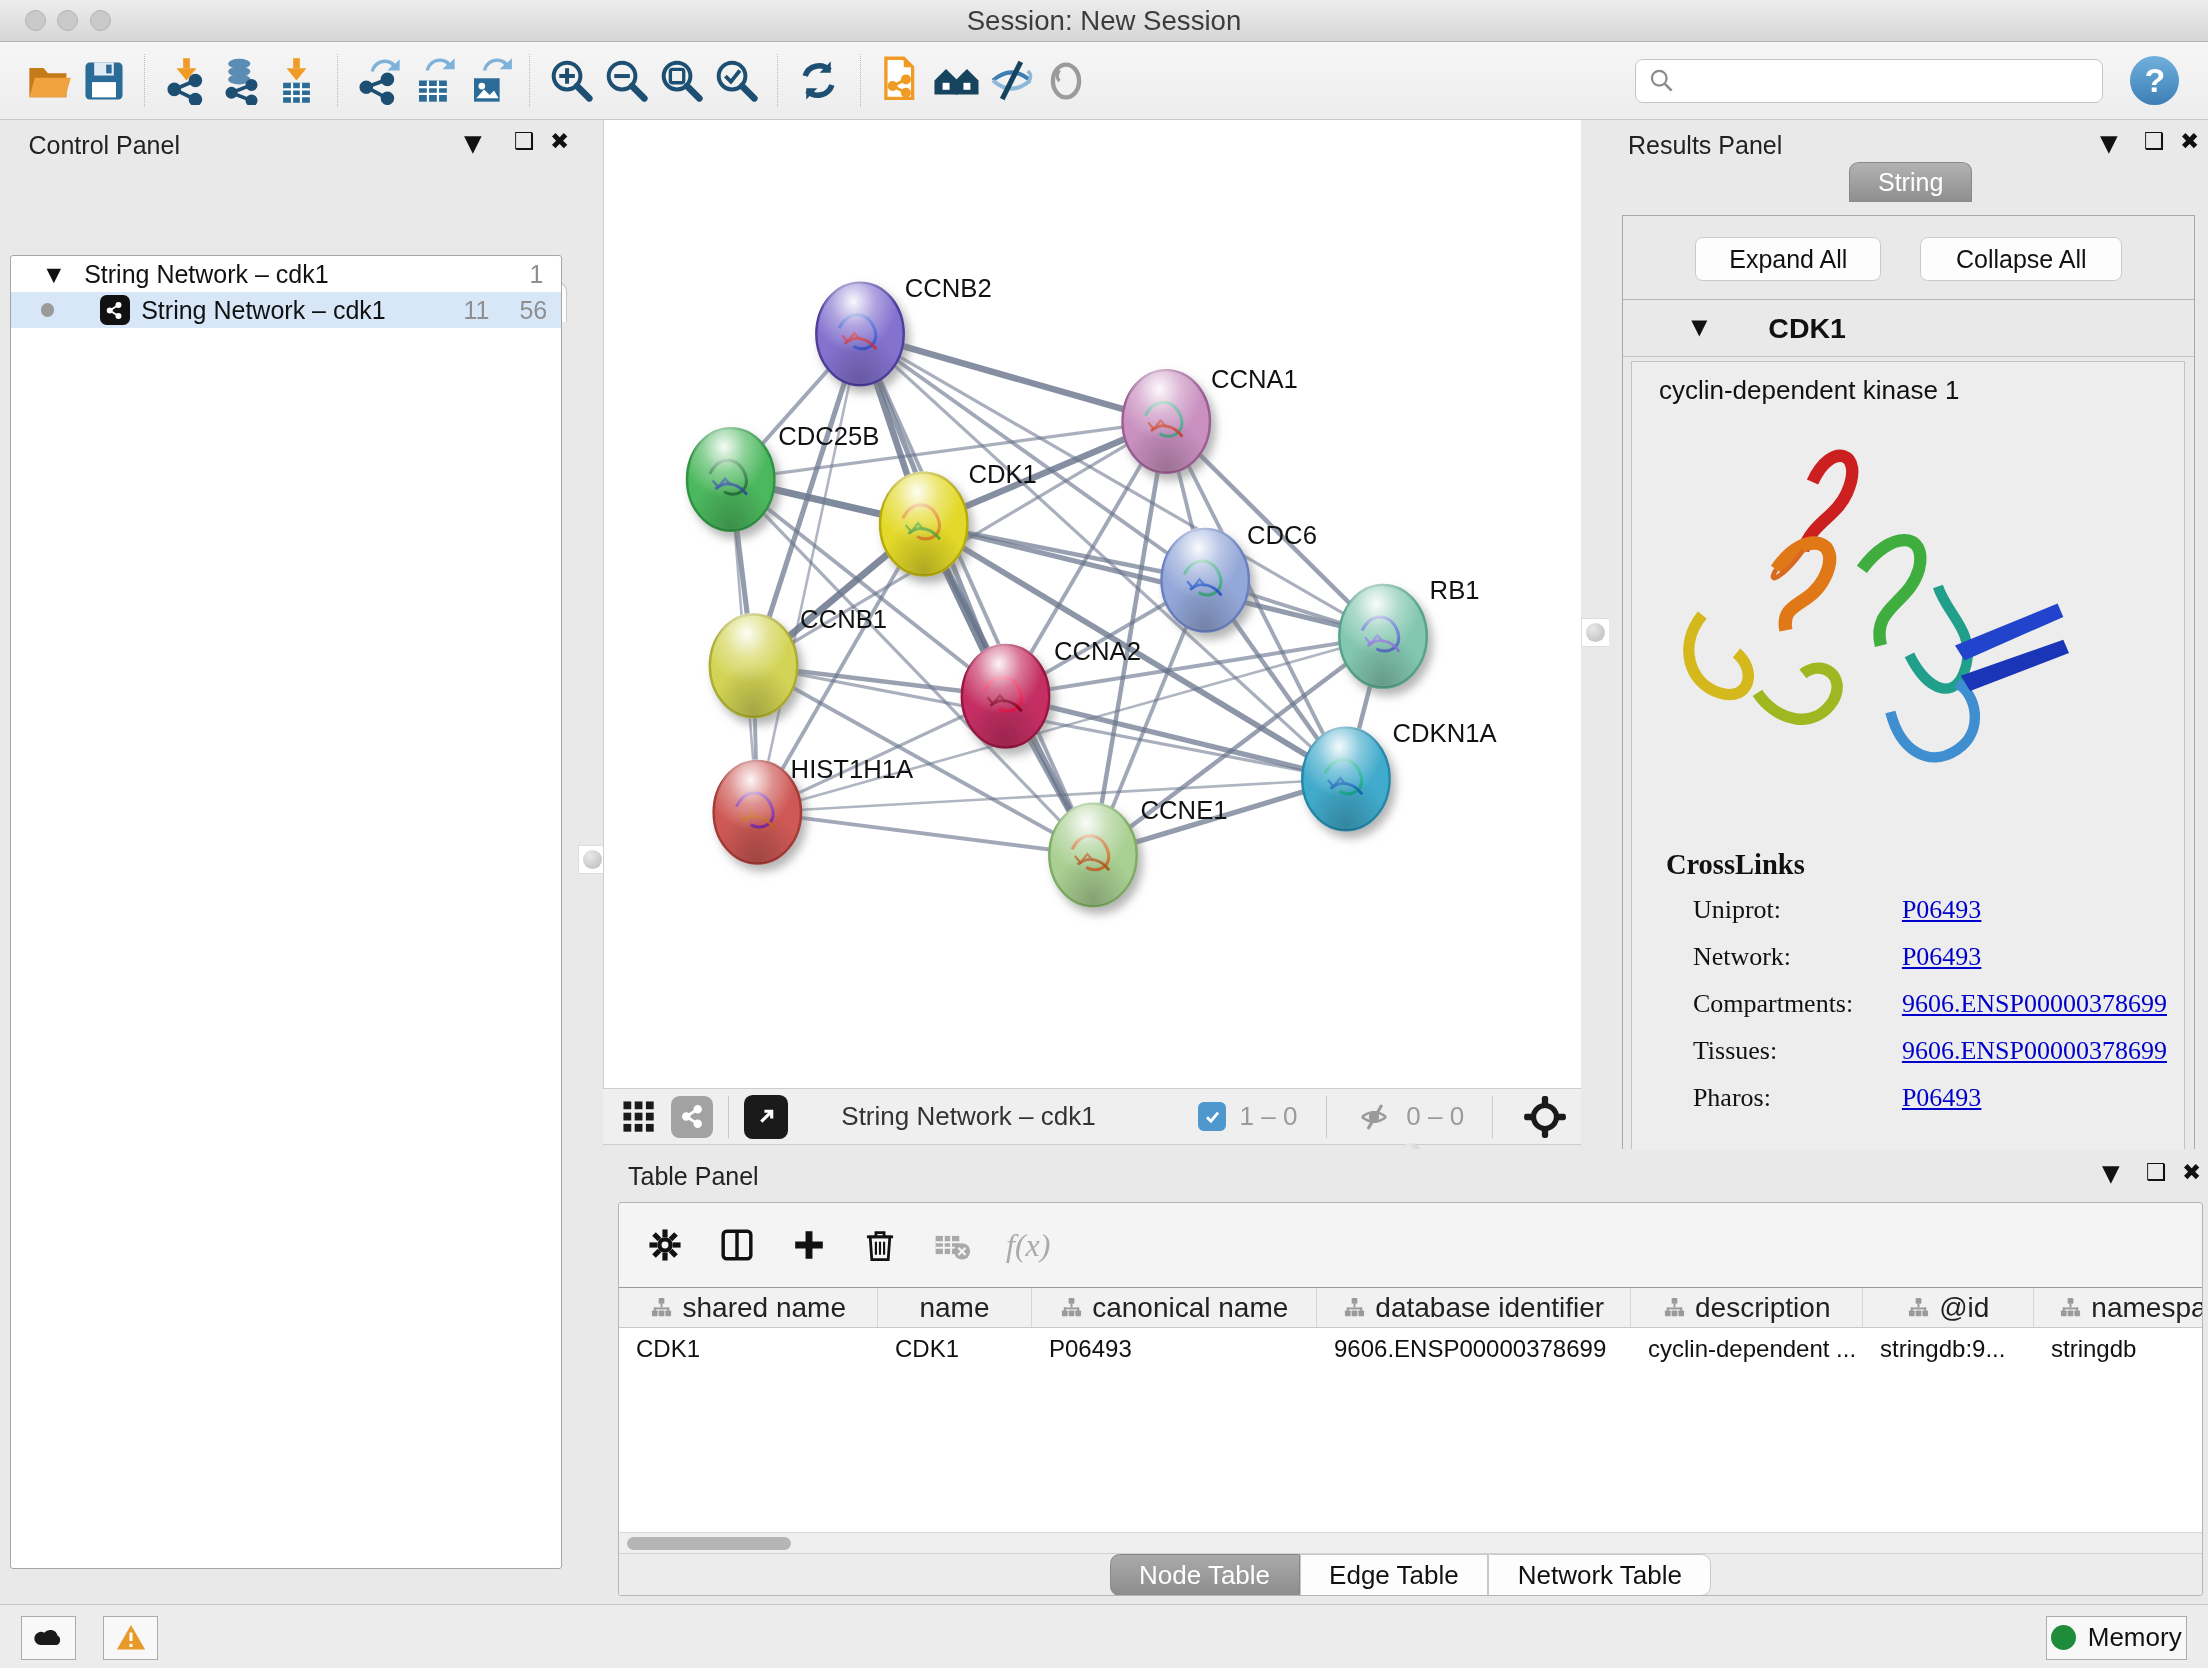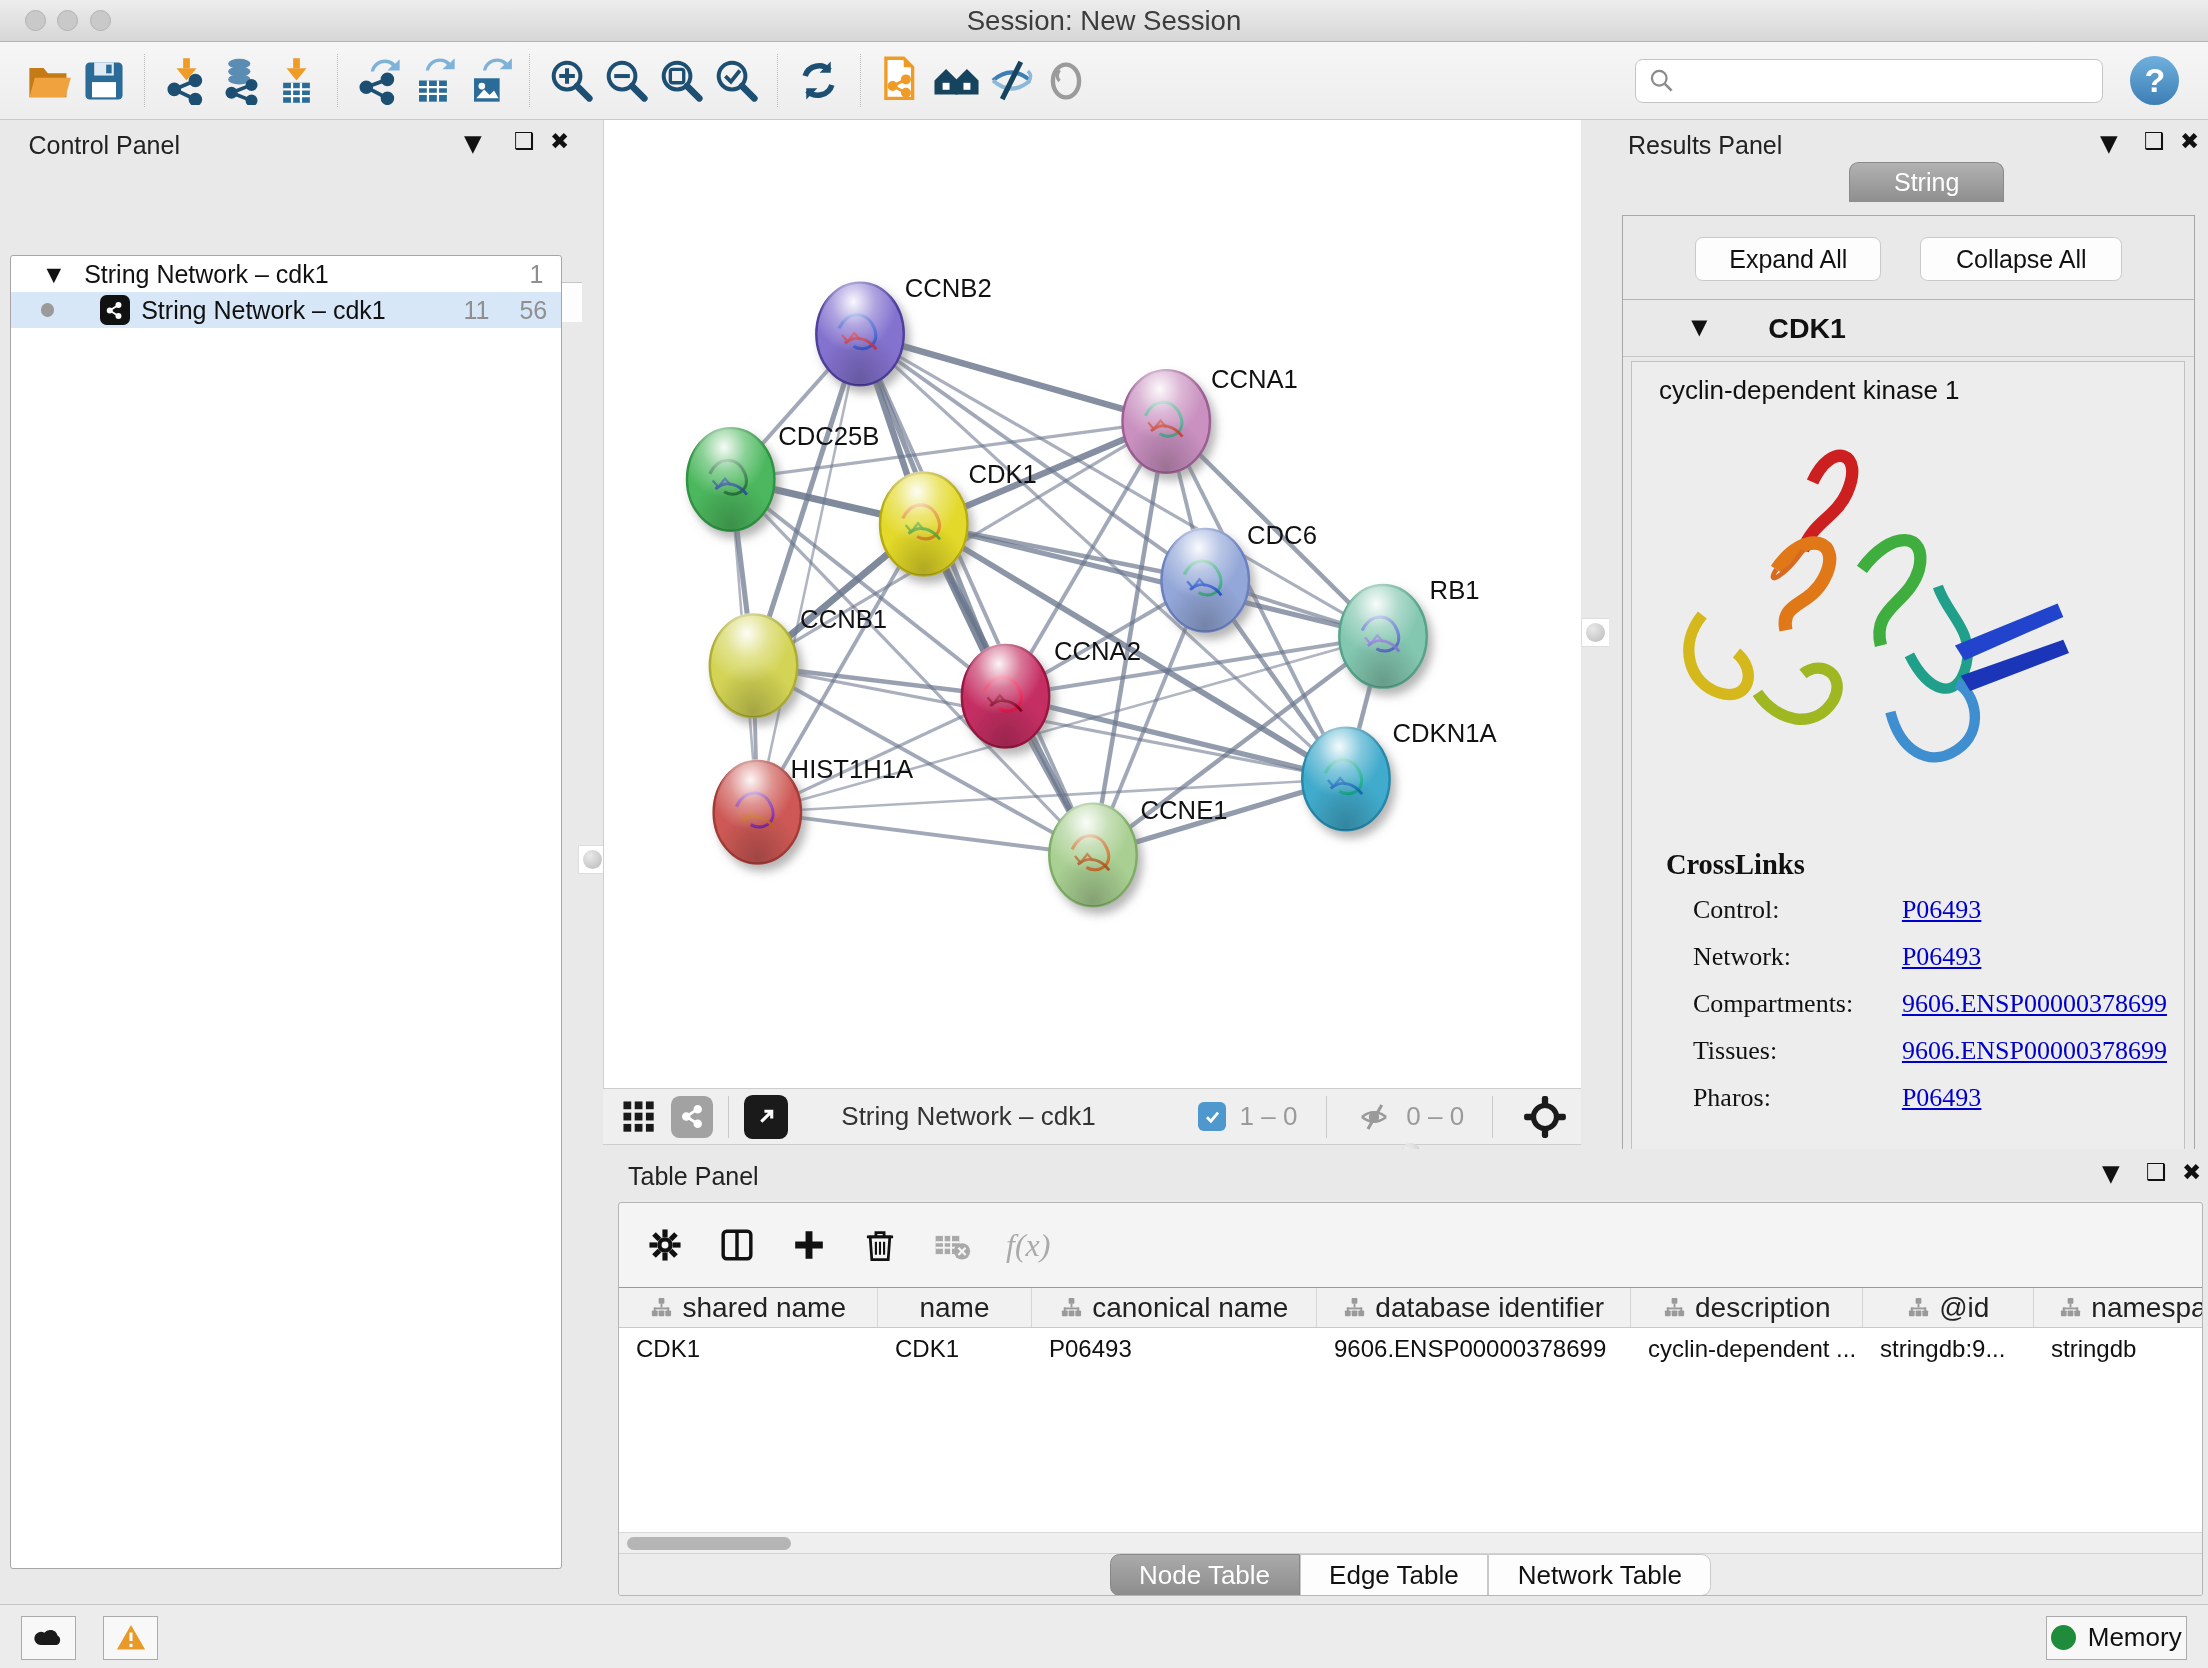--- a/index.html
+++ b/index.html
@@ -26,21 +26,21 @@
     border-radius:7.6px; display:flex; align-items:center; padding:0 11.4px; }
   .searchbox input { border:none; outline:none; flex:1; font-size:24px; margin-left:9.5px;
     font-family:"Liberation Sans",sans-serif; background:transparent; }
   .helpbtn { width:49px; height:49px; margin-left:27px; margin-right:7.6px; border-radius:50%;
     background:linear-gradient(#6fb0dd,#3d7fb5); color:#fff; font-size:34px; font-weight:bold;
     display:flex; align-items:center; justify-content:center; flex:0 0 auto; }
 
   
   .ptitle { font-size:25px; color:#222; }
   .pctrl { font-family:"DejaVu Sans",sans-serif; font-size:23px; color:#111; }
-  .tabbtn { height:40px; padding:0 44px; display:flex; align-items:center; justify-content:center;
+  .tabbtn { height:40px; padding:0 28px; display:flex; align-items:center; justify-content:center;
     font-size:25px; background:#fdfdfd; border:1px solid #c6c6c6; border-bottom:none; color:#111; }
   .tabbtn.first { border-radius:9.5px 0 0 0; }
   .tabbtn.last  { border-radius:0 9.5px 0 0; }
   .tabbtn.active { background:linear-gradient(#b2b2b2,#8e8e8e); color:#fff; border-color:#8a8a8a; border-radius:9.5px 0 0 0; }
   .whitebox { background:#fff; border:1.9px solid #a6a6a6; border-radius:2.9px; }
 
   
   .cp-tabs { position:absolute; left:68px; top:162px; display:flex; }
   .cp-listhdr { position:absolute; left:9.5px; top:213px; width:552px; height:42px; display:flex; align-items:center; }
   .treerow { height:36px; display:flex; align-items:center; font-size:25px; color:#111; position:relative; }
@@ -623,21 +623,21 @@
           <path d="M252 242 C272 282,302 292,312 252 C320 216,292 200,282 170" fill="none" stroke="#20a08a" stroke-width="11"></path>
           <path d="M232 302 C242 342,272 362,302 342 C332 322,322 282,302 272" fill="none" stroke="#3f8fd0" stroke-width="11"></path>
           <path d="M300 232 L408 188 L414 202 L310 248 Z" fill="#2244cc"></path>
           <path d="M306 264 L414 226 L420 240 L316 280 Z" fill="#1b35b8"></path>
           <path d="M140 132 C120 160,100 170,112 152" fill="none" stroke="#d86a20" stroke-width="5"></path>
         </svg>
 
         <span class="serif abs" style="left:34px;top:487px;font-size:28.5px;font-weight:bold;color:#111;">CrossLinks</span>
         <div id="xlinks" class="abs" style="left:61px;top:533px;width:476px;">
             <div style="display: flex; margin-bottom: 17px;">
-              <span class="xlabel" style="width: 209px;">Control:</span>
+              <span class="xlabel" style="width: 209px;">Uniprot:</span>
               <a class="xlink">P06493</a>
             </div>
             <div style="display: flex; margin-bottom: 17px;">
               <span class="xlabel" style="width: 209px;">Network:</span>
               <a class="xlink">P06493</a>
             </div>
             <div style="display: flex; margin-bottom: 17px;">
               <span class="xlabel" style="width: 209px;">Compartments:</span>
               <a class="xlink">9606.ENSP00000378699</a>
             </div>

